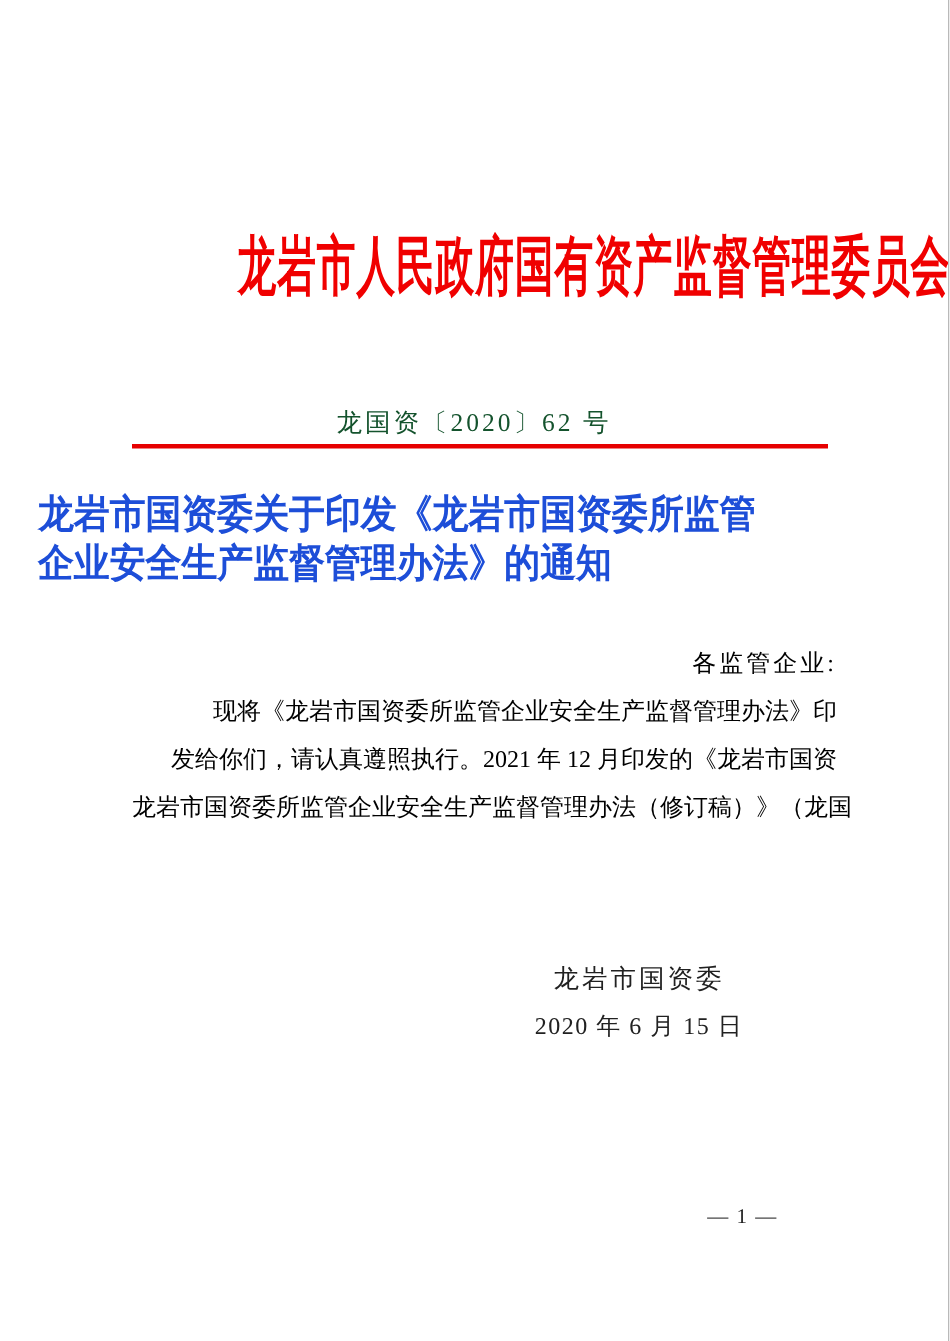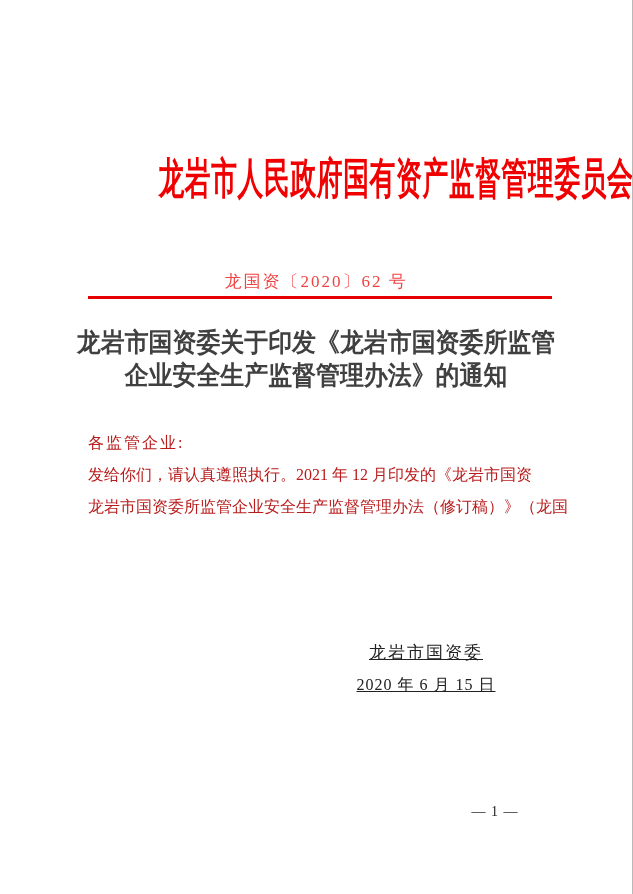--- a/index.html
+++ b/index.html
@@ -39,72 +39,72 @@
   
   .doc-number {
     position: absolute;
     top: 271px;
     left: 0;
     width: 100%;
     text-align: center;
     font-size: 17px;
     line-height: 22px;
     letter-spacing: 2px;
-    color: #ef4444;
+    color: #14532d;
   }
   
   .red-rule {
     position: absolute;
     top: 296px;
     left: 88px;
     width: 464px;
     height: 3px;
     background: #e60000;
   }
   
   .notice-title {
     position: absolute;
     top: 326px;
     left: 0;
     width: 100%;
-    text-align: center;
-    color: #404040;
+    text-align: left;
+    color: #1d4ed8;
     font-weight: bold;
   }
   .notice-title .t-line {
     font-size: 26px;
     line-height: 33px;
     transform: scale(0.92, 1.0);
     transform-origin: center center;
     white-space: nowrap;
   }
   
   .body-block {
     position: absolute;
     top: 427px;
     left: 88px;
     width: 470px;
-    color: #b91c1c;
+    color: #000000;
     font-size: 16px;
+    text-align: right;
   }
   .body-block .b-line {
     line-height: 32px;
     white-space: nowrap;
   }
   .salutation { letter-spacing: 2px; }
   .b-line.indent { text-indent: 2em; }
   
   .signature-block {
     position: absolute;
     top: 637px;
     left: 350px;
     width: 152px;
     text-align: center;
     color: #212121;
-    text-decoration: underline;
   }
   .signature-block .s-name {
     font-size: 17px;
     line-height: 32px;
     letter-spacing: 2px;
     white-space: nowrap;
   }
   .signature-block .s-date {
     font-size: 16px;
     line-height: 32px;
@@ -139,20 +139,21 @@
 
   <div class="red-rule"></div>
 
   <div class="notice-title">
     <div class="t-line">龙岩市国资委关于印发《龙岩市国资委所监管</div>
     <div class="t-line">企业安全生产监督管理办法》的通知</div>
   </div>
 
   <div class="body-block">
     <div class="b-line salutation">各监管企业:</div>
+    <div class="b-line indent">现将《龙岩市国资委所监管企业安全生产监督管理办法》印</div>
     <div class="b-line">发给你们，请认真遵照执行。2021 年 12 月印发的《龙岩市国资</div>
     <div class="b-line">龙岩市国资委所监管企业安全生产监督管理办法（修订稿）》（龙国</div>
   </div>
 
   <div class="signature-block">
     <div class="s-name">龙岩市国资委</div>
     <div class="s-date">2020 年 6 月 15 日</div>
   </div>
 
   <div class="page-number">— 1 —</div>

